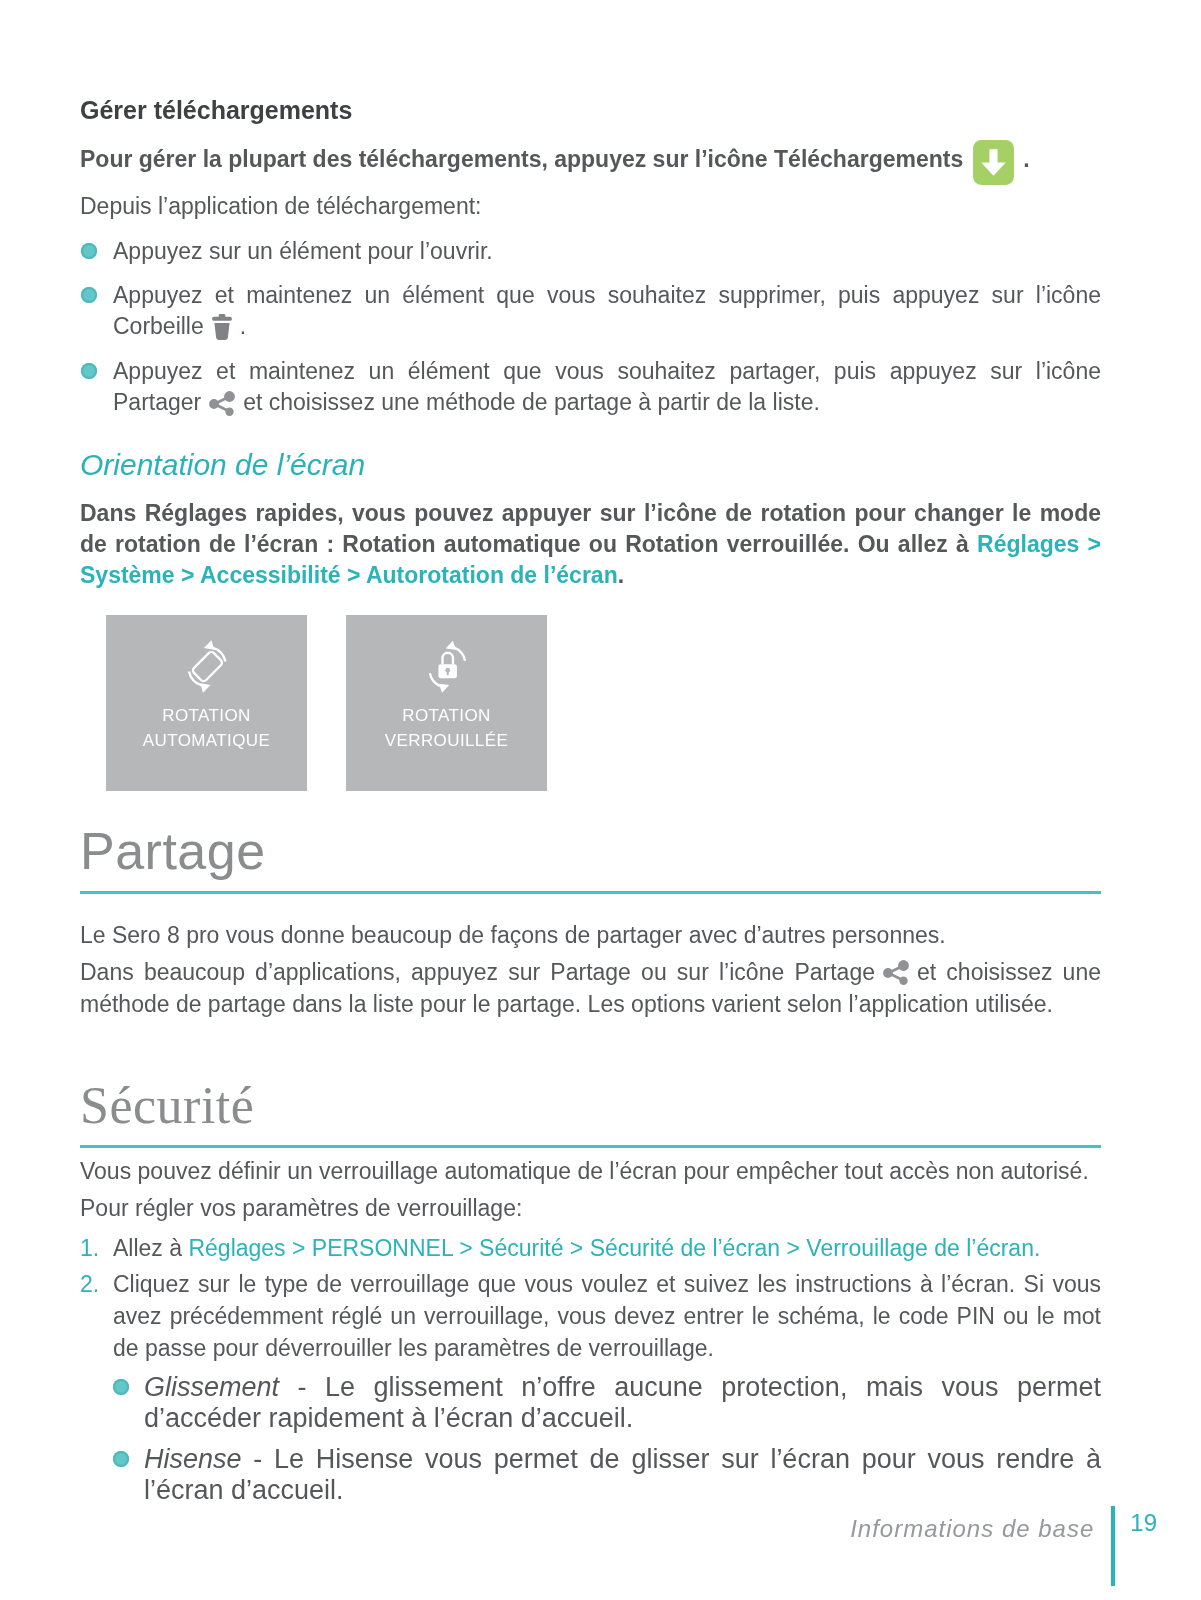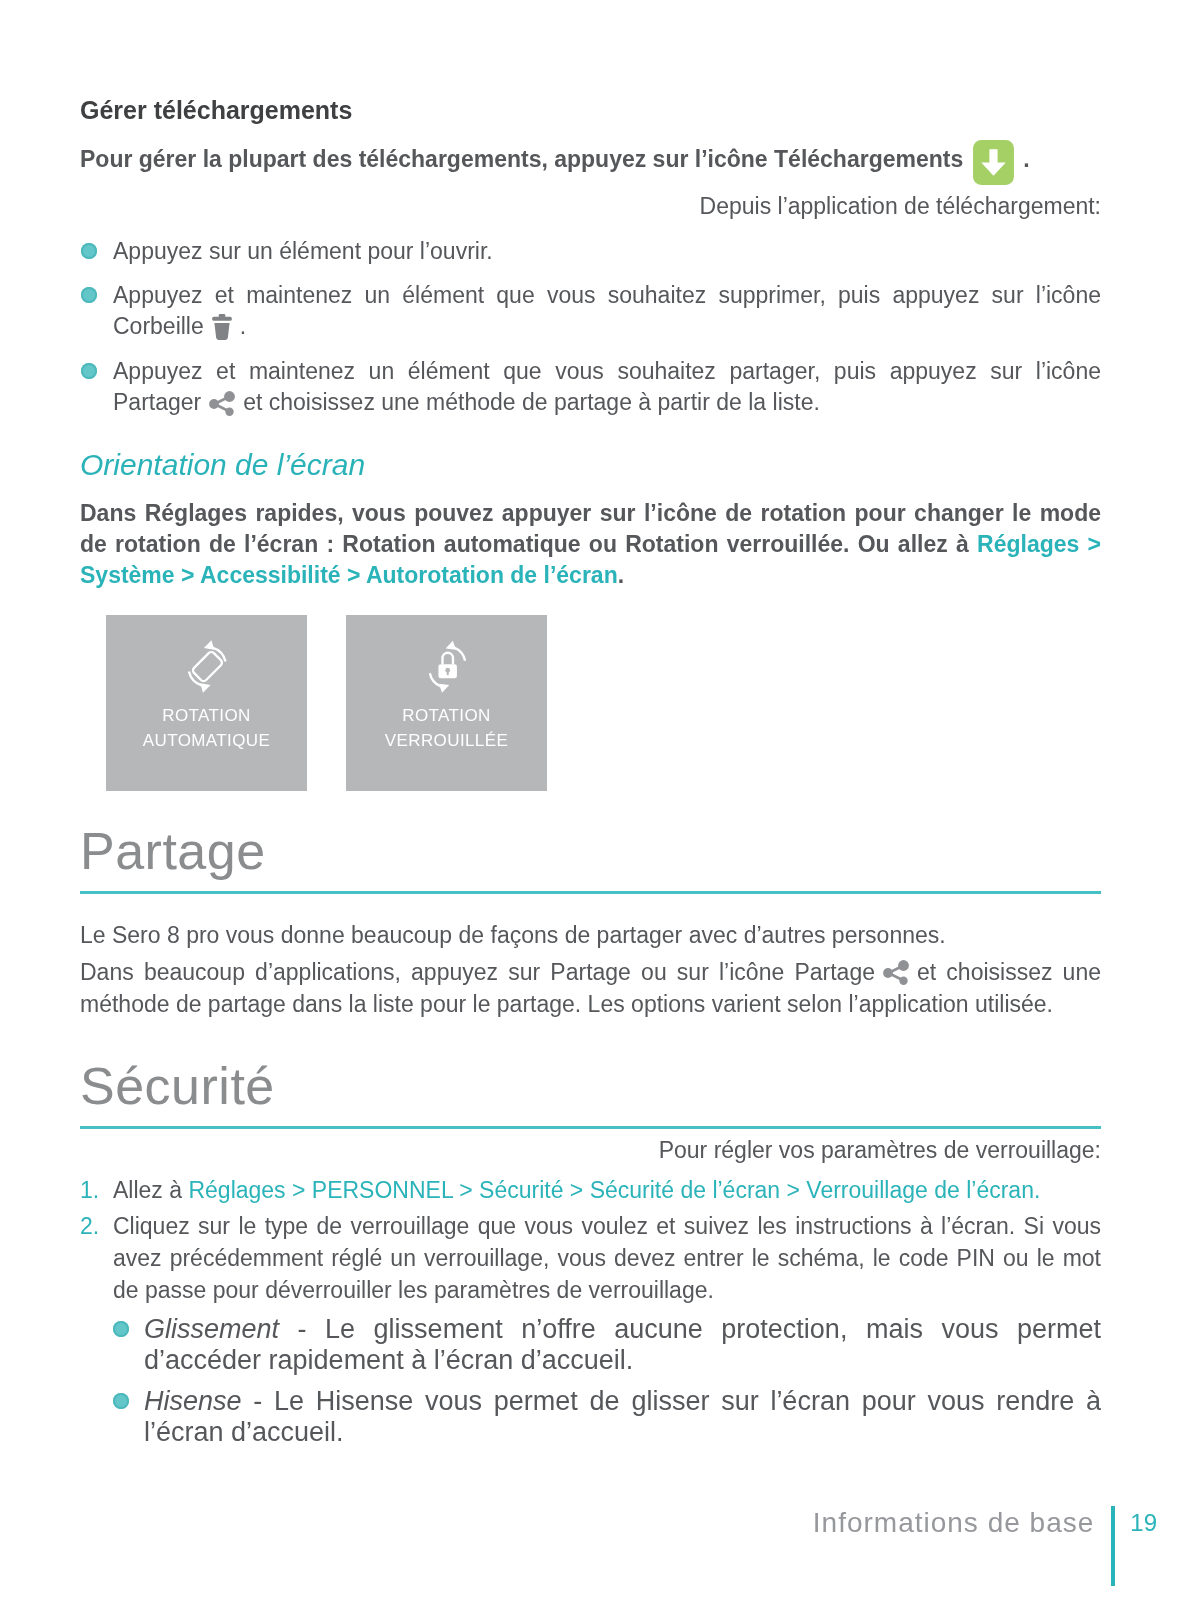--- a/index.html
+++ b/index.html
@@ -12,21 +12,21 @@
 
   
   .h-sub{font-size:25px;font-weight:700;color:#3f4042;margin:88px 0 0 0;}
   .h-sub2{font-size:26px;font-weight:700;color:#3f4042;margin:24px 0 0 0;}
   .h-teal{font-size:30px;font-weight:400;font-style:italic;color:#29b2b8;margin:28px 0 16px 0;}
   .h-big{font-size:52px;font-weight:400;color:#8a8c8e;margin:30px 0 0 0;letter-spacing:.5px;}
   .rule{border:none;border-top:3px solid #45c0c5;margin:10px 0 0 0;}
 
   
   p{font-size:23px;line-height:31px;margin:0;}
-  .mt6{margin-top:6px;text-align:right;}  .mt8{margin-top:8px;}  .mt10{margin-top:10px;font-weight:bold;} .mt26{margin-top:26px;}
+  .mt6{margin-top:6px;}  .mt8{margin-top:8px;}  .mt10{margin-top:10px;font-weight:bold;} .mt26{margin-top:26px;}
   .just{text-align:justify;}
   .link{color:#2ab3b9;}
   .icon-line{line-height:48px;}
 
   
   ul.bullets,ol.steps,ul.options{list-style:none;margin:0;padding:0;}
   ul.bullets{margin-top:14px;}
   ul.bullets>li{position:relative;padding-left:33px;margin-bottom:13px;font-size:23px;line-height:31px;text-align:justify;}
   .dot{position:absolute;left:1px;top:7px;width:16px;height:16px;border-radius:50%;
        background:#63c6c8;box-shadow:inset 0 0 0 2px #4db9bd;}
@@ -47,21 +47,21 @@
   
   .boxes{display:flex;gap:39px;margin:24px 0 0 26px;}
   .gray-box{width:201px;height:176px;background:#b5b7b9;box-sizing:border-box;
             display:flex;flex-direction:column;align-items:center;padding-top:24px;}
   .box-icon svg{width:58px;height:56px;display:block;}
   .box-label{margin-top:8px;color:#ffffff;font-size:17px;line-height:25px;text-align:center;
              letter-spacing:.4px;max-width:172px;}
 
   
   .footer{position:absolute;top:1506px;right:44px;display:flex;align-items:flex-start;}
-  .footer-label{color:#96989b;font-size:28px;line-height:28px;letter-spacing:1px;margin-top:3px;}
+  .footer-label{color:#96989b;font-size:24px;line-height:28px;letter-spacing:1px;margin-top:9px;font-style:italic;}
   .vbar{width:4px;height:80px;background:#2ab3b9;margin:0 15px 0 17px;}
   .pagenum{color:#2ab3b9;font-size:24px;line-height:28px;margin-top:3px;}
 </style>
 </head>
 <body>
 
 <div class="content">
 
   <h3 class="h-sub">Gérer téléchargements</h3>
 
@@ -152,24 +152,25 @@
             <line x1="6.5" y1="13" x2="21.5" y2="5.5"></line>
             <line x1="6.5" y1="13" x2="21.5" y2="20.5"></line>
           </g>
           <g fill="#8f9194">
             <circle cx="21.5" cy="5.5" r="5.4"></circle>
             <circle cx="6" cy="13" r="4.9"></circle>
             <circle cx="21.5" cy="20.8" r="4.2"></circle>
           </g>
         </svg></span><span>et choisissez une méthode de partage dans la liste pour le partage. Les options varient selon l’application utilisée.</span></p>
 
-  <h1 class="h-big" style="margin-top:36px;">Sécurité</h1>
+  <h1 class="h-big" style="margin-top:56px;font-family:Liberation Serif, serif;">Sécurité</h1>
   <hr class="rule">
 
 
+  <p class="just mt8">Vous pouvez définir un verrouillage automatique de l’écran pour empêcher tout accès non autorisé.</p>
   <p class="mt6">Pour régler vos paramètres de verrouillage:</p>
 
   <ol class="steps">
     <li>
       <span class="num">1.</span><span>Allez à </span><span class="link">Réglages &gt; PERSONNEL &gt; Sécurité &gt; Sécurité de l’écran &gt; Verrouillage de l’écran</span><span class="link">.</span>
     </li>
     <li>
       <span class="num">2.</span><span>Cliquez sur le type de verrouillage que vous voulez et suivez les instructions à l’écran. Si vous avez précédemment réglé un verrouillage, vous devez entrer le schéma, le code PIN ou le mot de passe pour déverrouiller les paramètres de verrouillage.</span>
       <ul class="options">
         <li>

